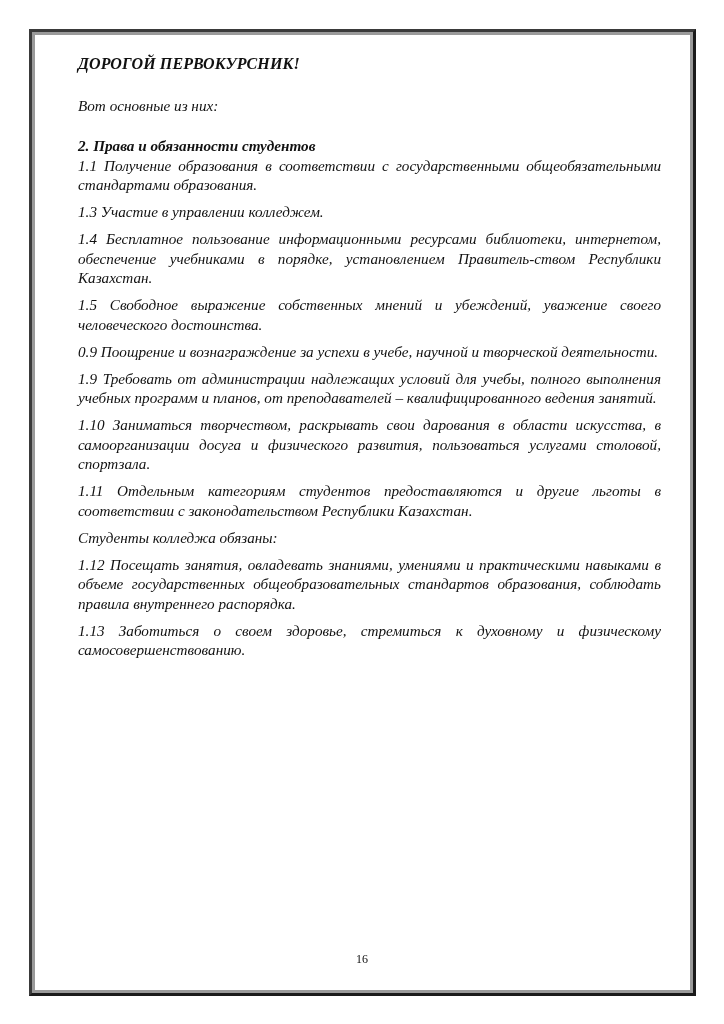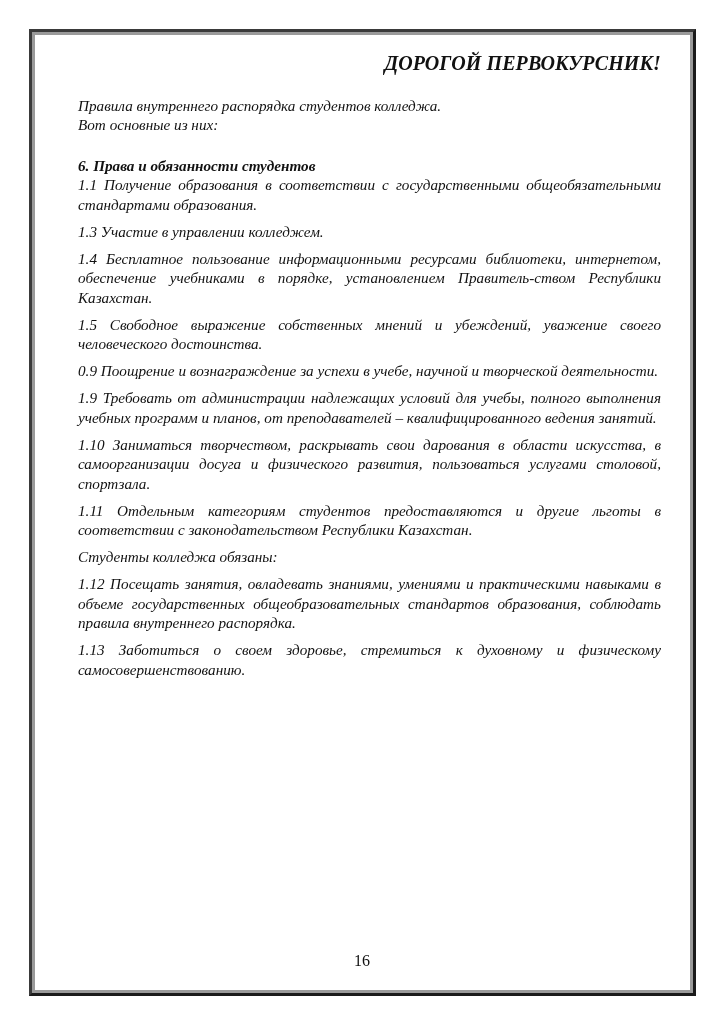--- a/index.html
+++ b/index.html
@@ -9,44 +9,43 @@
     border-top: 3px solid #3a3a3a; border-left: 3px solid #3a3a3a;
     border-right: 3px solid #1a1a1a; border-bottom: 3px solid #1a1a1a;
     box-shadow: inset 3px 3px 0 #9a9a9a, inset -3px -3px 0 #9a9a9a;
     background: #ffffff;
   }
   .page {
     position: absolute; left: 78px; top: 54px; width: 583px;
     font-family: "Liberation Serif", "DejaVu Serif", serif;
     font-style: italic; color: #111; font-size: 15.2px; line-height: 19.5px;
   }
-  .title { text-align: right; font-weight: bold; font-size: 20px; margin: 0 0 22px 0; letter-spacing: 0.1px; }
+  .title { text-align: left; font-weight: bold; font-size: 16px; margin: 0 0 22px 0; letter-spacing: 0.1px; }
   .intro p { margin: 0; }
   .section-heading { font-weight: bold; margin: 21px 0 0 0; }
   .lead { margin: 0 0 7px 0; }
   .item { margin: 0 0 7.5px 0; text-align: justify; }
   .page-number {
     position: absolute; left: 0; right: 0; top: 952px; text-align: center;
-    font-family: "Liberation Serif", "DejaVu Serif", serif; font-size: 16px; color: #111;
+    font-family: "Liberation Serif", "DejaVu Serif", serif; font-size: 12px; color: #111;
   }
 </style>
 </head>
 <body>
 
 <div class="frame"></div>
 
 <div class="page">
   <div class="title">ДОРОГОЙ ПЕРВОКУРСНИК!</div>
 
   <div class="intro">
-    <p>Правила внутреннего распорядка студентов колледжа.</p>
     <p>Вот основные из них:</p>
   </div>
 
-  <p class="section-heading">6. Права и обязанности студентов</p>
+  <p class="section-heading">2. Права и обязанности студентов</p>
 
   <div>
     <p class="item">1.1 Получение образования в соответствии с государственными общеобязательными стандартами образования.</p>
     <p class="item">1.3 Участие в управлении колледжем.</p>
     <p class="item">1.4 Бесплатное пользование информационными ресурсами библиотеки, интернетом, обеспечение учебниками в порядке, установлением Правитель-ством Республики Казахстан.</p>
     <p class="item">1.5 Свободное выражение собственных мнений и убеждений, уважение своего человеческого достоинства.</p>
     <p class="item">0.9 Поощрение и вознаграждение за успехи в учебе, научной и творческой деятельности.</p>
     <p class="item">1.9 Требовать от администрации надлежащих условий для учебы, полного выполнения учебных программ и планов, от преподавателей – квалифицированного ведения занятий.</p>
     <p class="item">1.10 Заниматься творчеством, раскрывать свои дарования в области искусства, в самоорганизации досуга и физического развития, пользоваться услугами столовой, спортзала.</p>
     <p class="item">1.11 Отдельным категориям студентов предоставляются и другие льготы в соответствии с законодательством Республики Казахстан.</p>

